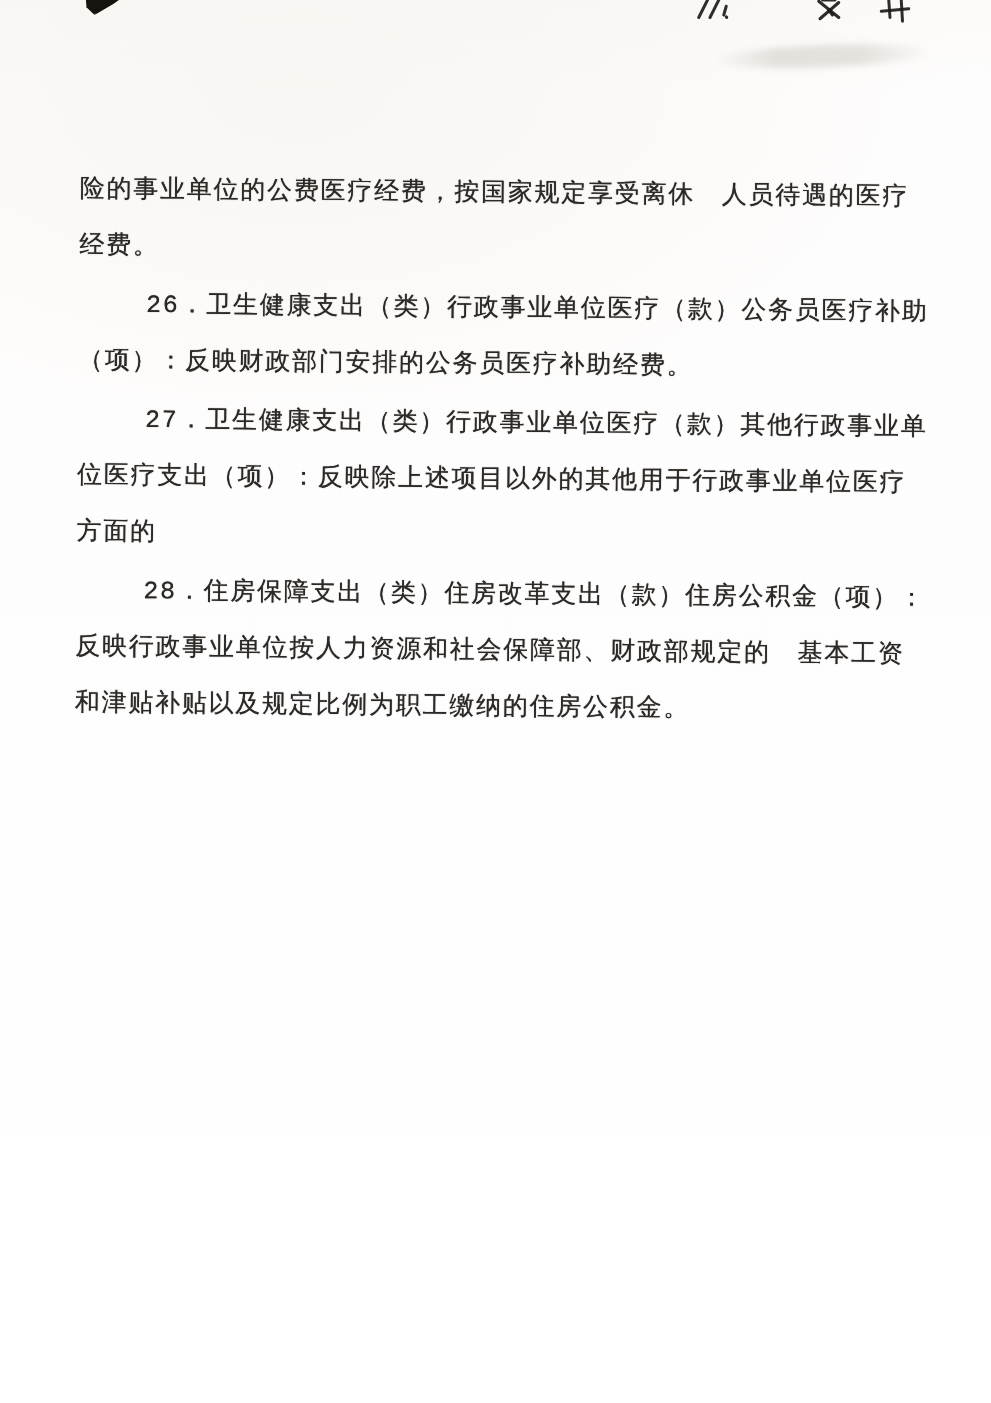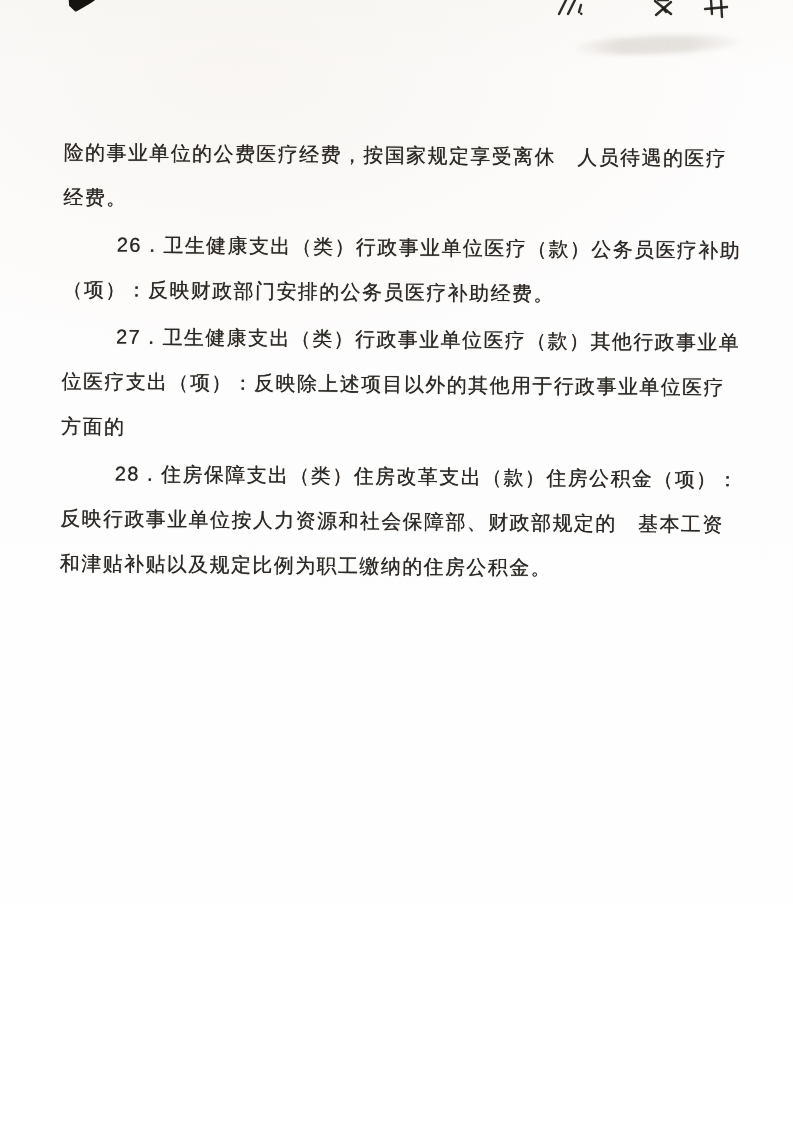--- a/index.html
+++ b/index.html
@@ -10,21 +10,21 @@
     background: #ffffff;
   }
   .page {
     position: relative;
     width: 793px;
     height: 906px;
     overflow: hidden;
     background:
       radial-gradient(ellipse 900px 500px at 30% 8%, rgba(244,240,234,0.55) 0%, rgba(255,255,255,0) 60%),
       linear-gradient(180deg, #fbfaf8 0%, #fefdfd 8%, #fefefe 100%);
-    font-family: Liberation Sans, sans-serif;
+    font-family: Liberation Mono, monospace;
   }
 
   
   .corner-artifact {
     position: absolute;
     left: 66px;
     top: -2px;
     width: 32px;
     height: 14px;
     background: #17130f;

